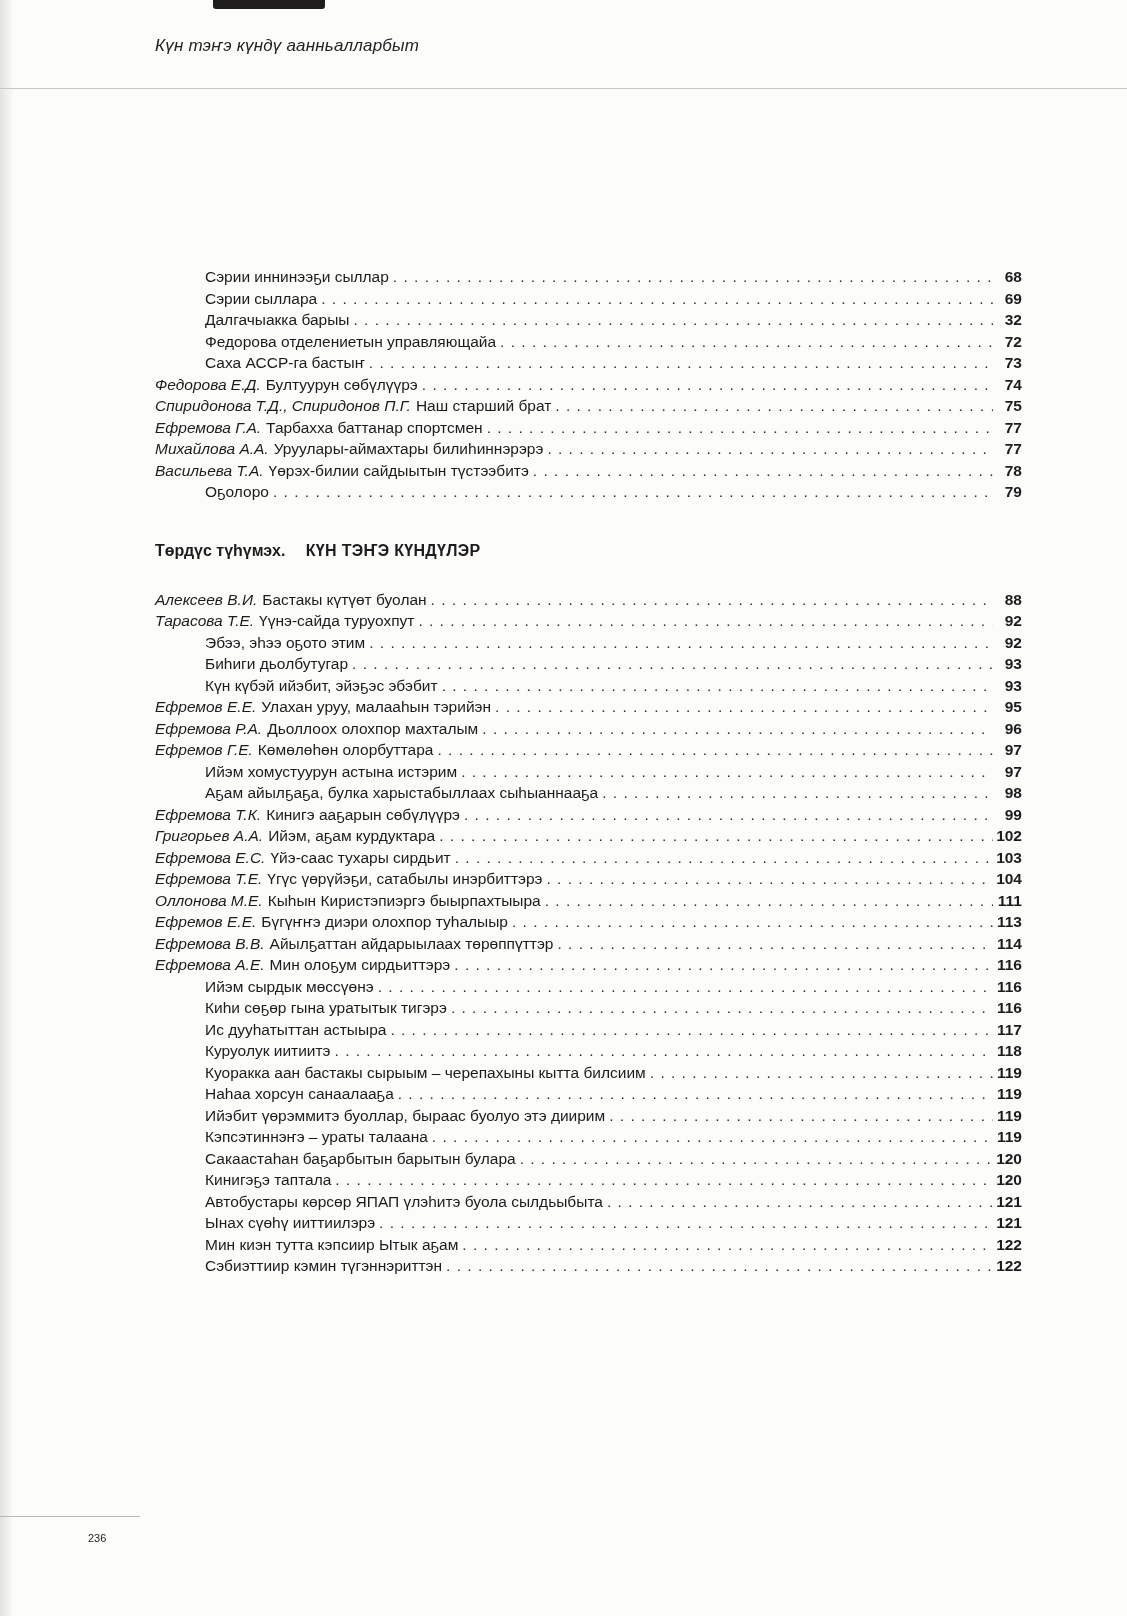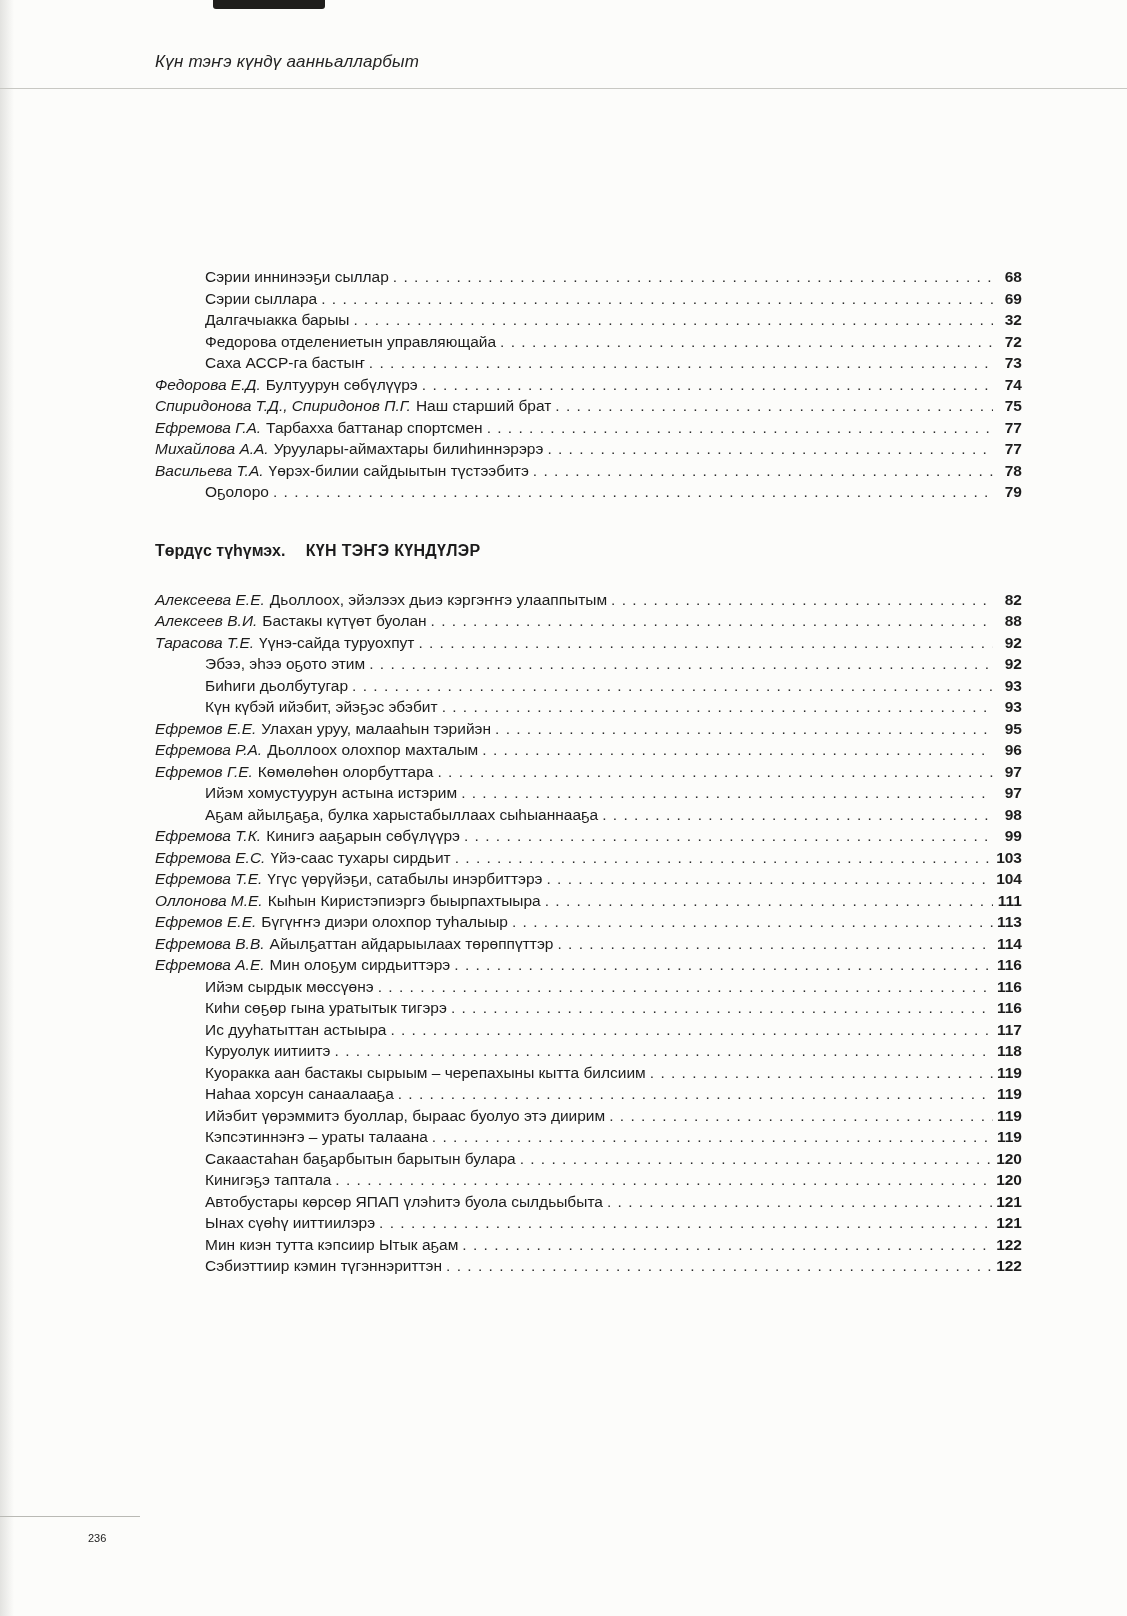--- a/index.html
+++ b/index.html
@@ -30,21 +30,21 @@
     left: 213px;
     top: 0;
     width: 112px;
     height: 9px;
     background: #1f1e1c;
     border-radius: 0 0 3px 3px;
   }
   .running-title {
     position: absolute;
     left: 155px;
-    top: 52px;
+    top: 36px;
     font-size: 17px;
     font-style: italic;
     letter-spacing: 0.2px;
     color: #242424;
   }
   .header-rule {
     position: absolute;
     left: 0;
     top: 88px;
     width: 1127px;
@@ -187,26 +187,20 @@
         <span class="dot-leader"></span>
         <span class="entry-page">78</span>
       </div>
       <div class="toc-row indent">
         <span class="entry-title">Оҕолоро</span>
         <span class="dot-leader"></span>
         <span class="entry-page">79</span>
       </div>
       <div class="section-heading"><span class="heading-prefix">Төрдүс түһүмэх. </span><span class="heading-title">КҮН ТЭҤЭ КҮНДҮЛЭР</span></div>
       <div class="toc-row">
-        <span class="entry-author">Алексеева Е.Е.</span>
-        <span class="entry-title">Дьоллоох, эйэлээх дьиэ кэргэҥҥэ улааппытым</span>
-        <span class="dot-leader"></span>
-        <span class="entry-page">82</span>
-      </div>
-      <div class="toc-row">
         <span class="entry-author">Алексеев В.И.</span>
         <span class="entry-title">Бастакы күтүөт буолан</span>
         <span class="dot-leader"></span>
         <span class="entry-page">88</span>
       </div>
       <div class="toc-row">
         <span class="entry-author">Тарасова Т.Е.</span>
         <span class="entry-title">Үүнэ-сайда туруохпут</span>
         <span class="dot-leader"></span>
         <span class="entry-page">92</span>
@@ -254,20 +248,26 @@
         <span class="dot-leader"></span>
         <span class="entry-page">98</span>
       </div>
       <div class="toc-row">
         <span class="entry-author">Ефремова Т.К.</span>
         <span class="entry-title">Кинигэ ааҕарын сөбүлүүрэ</span>
         <span class="dot-leader"></span>
         <span class="entry-page">99</span>
       </div>
       <div class="toc-row">
+        <span class="entry-author">Григорьев А.А.</span>
+        <span class="entry-title">Ийэм, аҕам курдуктара</span>
+        <span class="dot-leader"></span>
+        <span class="entry-page">102</span>
+      </div>
+      <div class="toc-row">
         <span class="entry-author">Ефремова Е.С.</span>
         <span class="entry-title">Үйэ-саас тухары сирдьит</span>
         <span class="dot-leader"></span>
         <span class="entry-page">103</span>
       </div>
       <div class="toc-row">
         <span class="entry-author">Ефремова Т.Е.</span>
         <span class="entry-title">Үгүс үөрүйэҕи, сатабылы инэрбиттэрэ</span>
         <span class="dot-leader"></span>
         <span class="entry-page">104</span>

